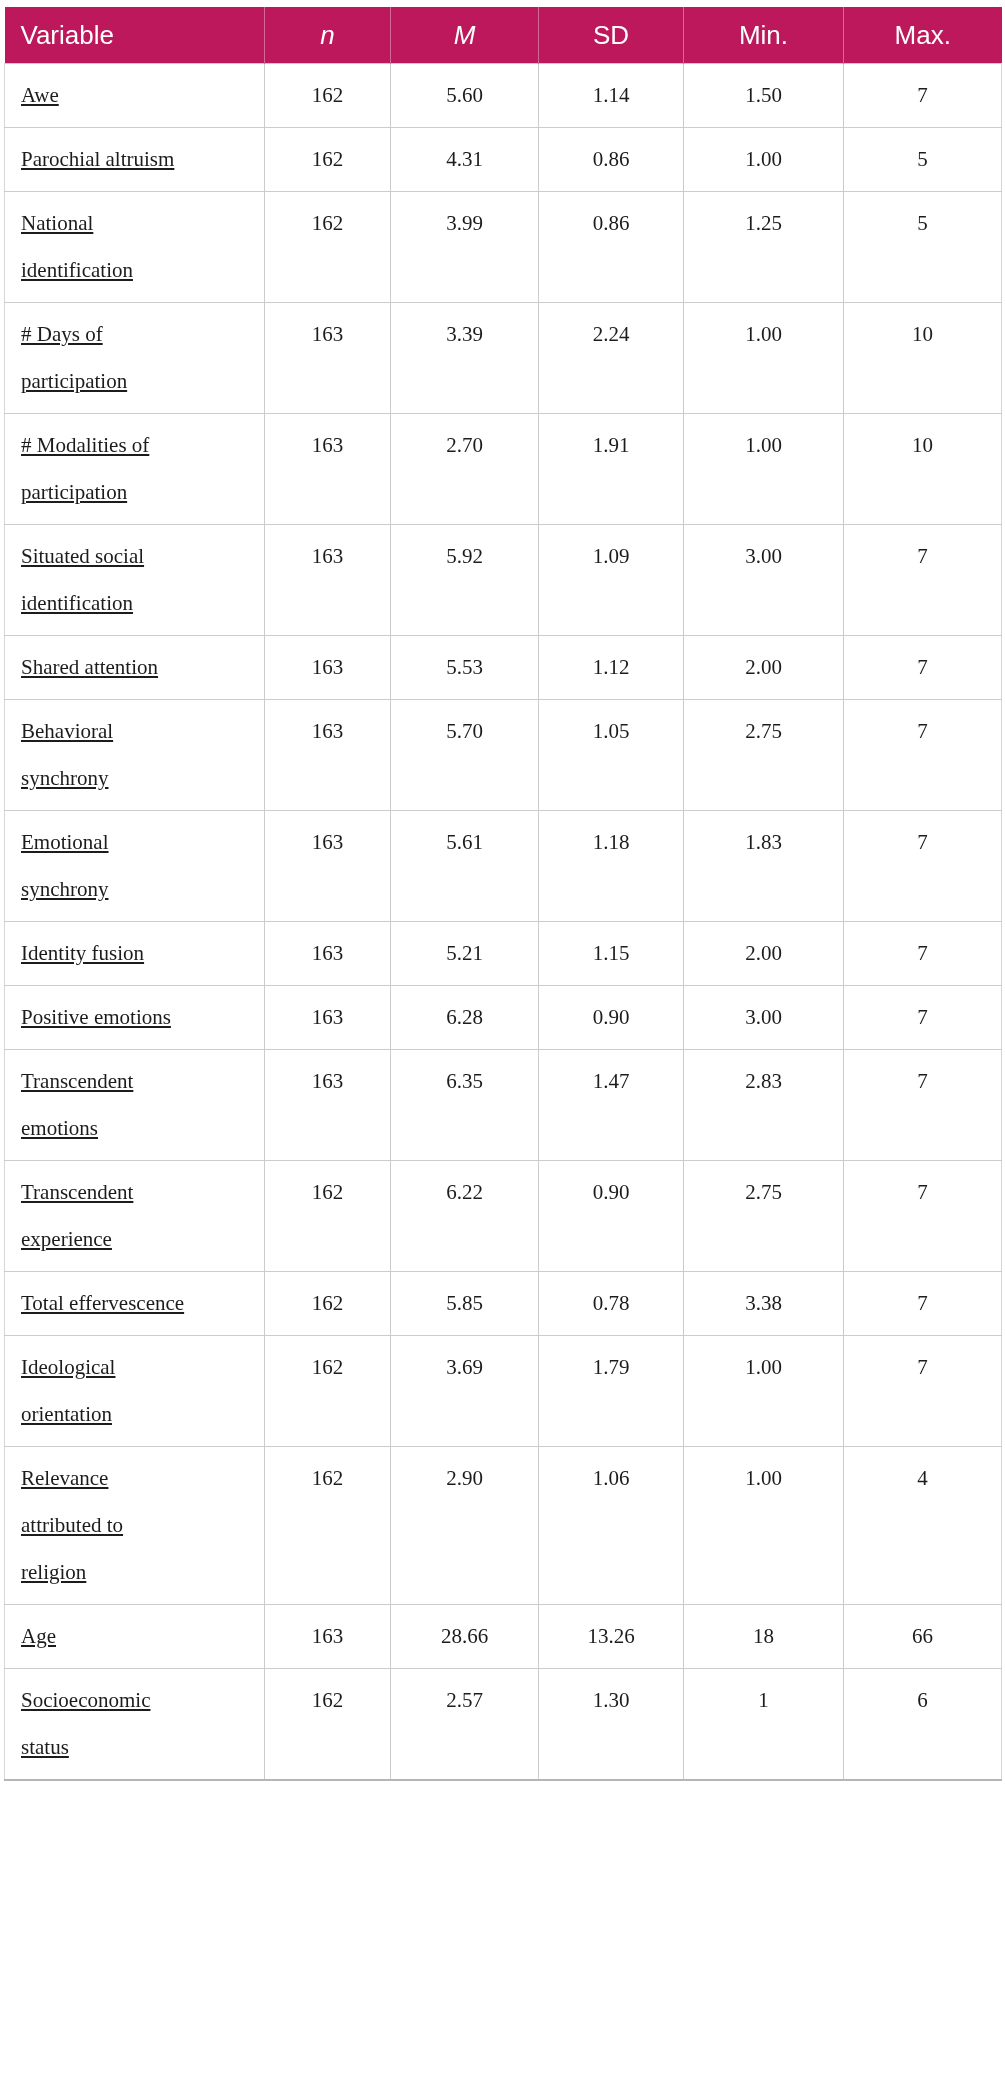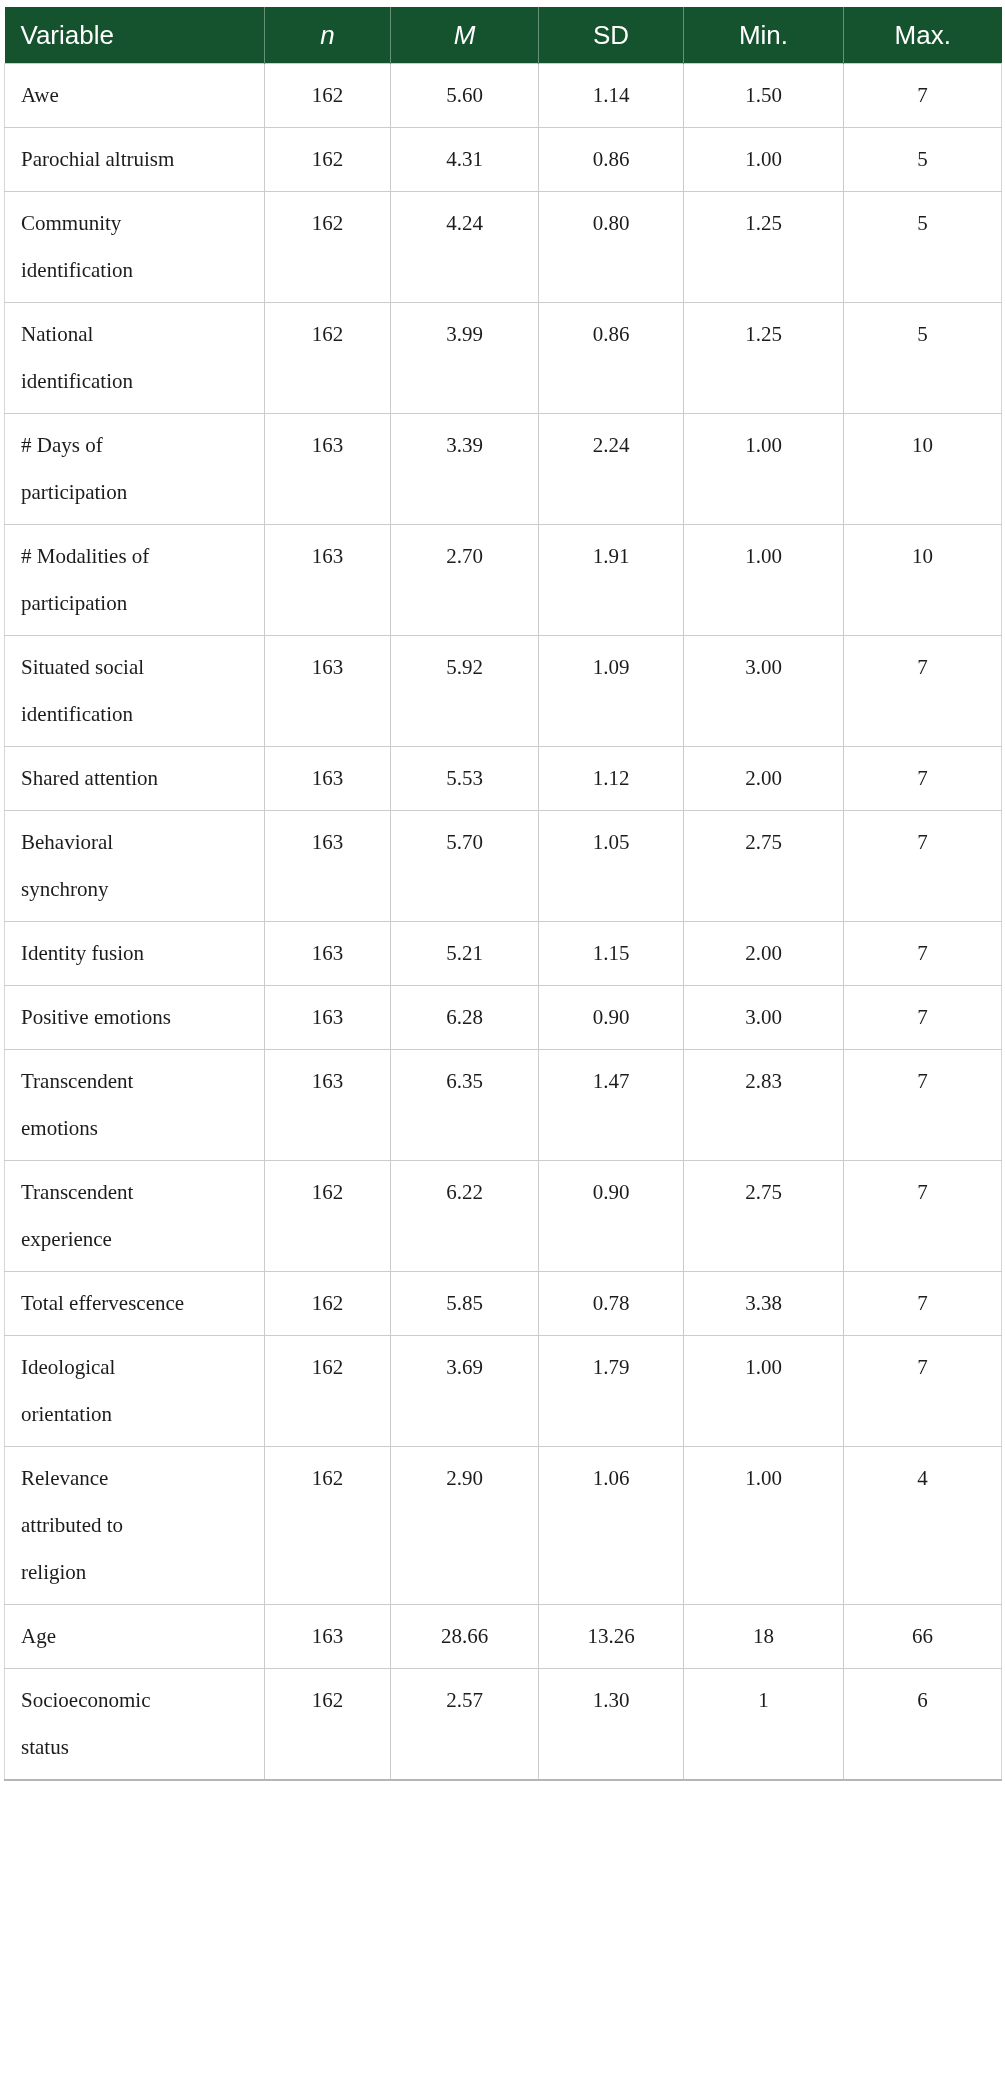--- a/index.html
+++ b/index.html
@@ -14,21 +14,21 @@
   .table-wrap {
     padding: 7px 4px 10px 4px;
   }
   table.stats-table {
     border-collapse: collapse;
     table-layout: fixed;
     width: 997px;
     border-bottom: 2px solid #b5b5b5;
   }
   thead th {
-    background: #14532d;
+    background: #be185d;
     color: #ffffff;
     font-family: "Liberation Sans", sans-serif;
     font-weight: 400;
     font-size: 26px;
     height: 56px;
     vertical-align: middle;
     text-align: center;
     padding: 0;
   }
   thead th.align-left {
@@ -50,21 +50,21 @@
     vertical-align: top;
     padding: 8px 0;
     text-align: center;
   }
   tbody td.col-variable {
     text-align: left;
     padding-left: 16px;
     padding-right: 8px;
     white-space: pre-line;
   }
-  tbody tr td:first-child { border-left-color: #d6d6d6; }
+  tbody tr td:first-child { border-left-color: #d6d6d6; text-decoration: underline; }
   tbody tr td:last-child  { border-right-color: #d6d6d6; }
 </style>
 </head>
 <body>
 
 <div class="table-wrap">
   <table class="stats-table">
     <colgroup>
       <col style="width:260px">
       <col style="width:126px">
@@ -94,29 +94,20 @@
         </tr>
         <tr>
           <td class="col-variable">Parochial altruism</td>
           <td class="col-n">162</td>
           <td class="col-m">4.31</td>
           <td class="col-sd">0.86</td>
           <td class="col-min">1.00</td>
           <td class="col-max">5</td>
         </tr>
         <tr>
-          <td class="col-variable">Community
-identification</td>
-          <td class="col-n">162</td>
-          <td class="col-m">4.24</td>
-          <td class="col-sd">0.80</td>
-          <td class="col-min">1.25</td>
-          <td class="col-max">5</td>
-        </tr>
-        <tr>
           <td class="col-variable">National
 identification</td>
           <td class="col-n">162</td>
           <td class="col-m">3.99</td>
           <td class="col-sd">0.86</td>
           <td class="col-min">1.25</td>
           <td class="col-max">5</td>
         </tr>
         <tr>
           <td class="col-variable"># Days of
@@ -153,20 +144,29 @@
           <td class="col-min">2.00</td>
           <td class="col-max">7</td>
         </tr>
         <tr>
           <td class="col-variable">Behavioral
 synchrony</td>
           <td class="col-n">163</td>
           <td class="col-m">5.70</td>
           <td class="col-sd">1.05</td>
           <td class="col-min">2.75</td>
+          <td class="col-max">7</td>
+        </tr>
+        <tr>
+          <td class="col-variable">Emotional
+synchrony</td>
+          <td class="col-n">163</td>
+          <td class="col-m">5.61</td>
+          <td class="col-sd">1.18</td>
+          <td class="col-min">1.83</td>
           <td class="col-max">7</td>
         </tr>
         <tr>
           <td class="col-variable">Identity fusion</td>
           <td class="col-n">163</td>
           <td class="col-m">5.21</td>
           <td class="col-sd">1.15</td>
           <td class="col-min">2.00</td>
           <td class="col-max">7</td>
         </tr>

